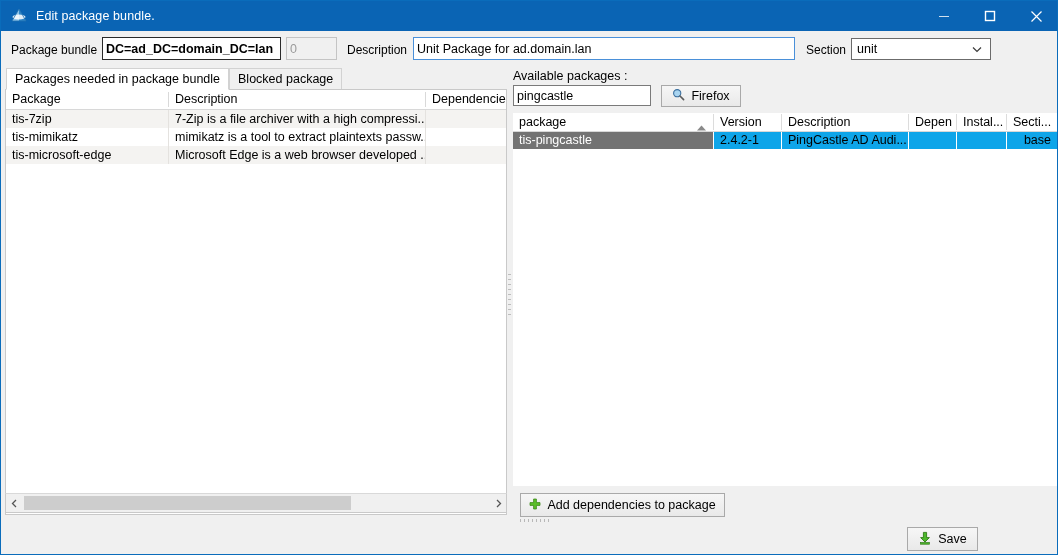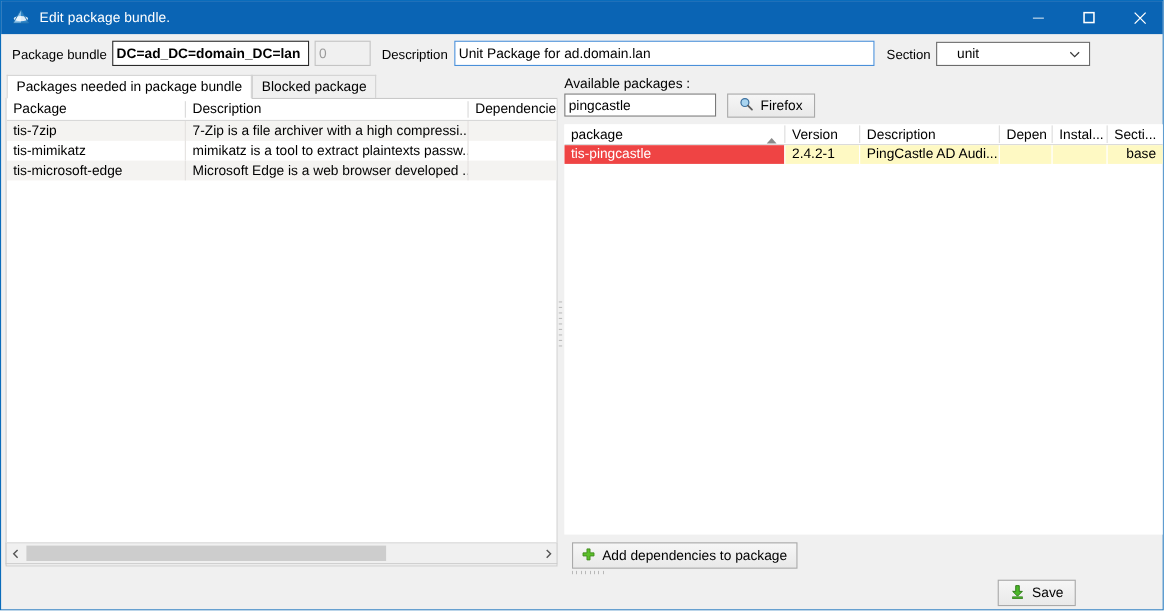--- a/index.html
+++ b/index.html
@@ -95,21 +95,21 @@
     border: 1px solid #c4c4c4;
     color: #9b9b9b;
   }
   .combo {
     position: absolute;
     box-sizing: border-box;
     background: #ffffff;
     border: 1px solid #6b6b6b;
     display: flex;
     align-items: center;
-    padding-left: 18px;
+    padding-left: 5px;
     font-size: 12.5px;
   }
   .combo .chev {
     position: absolute;
     right: 8px;
     top: 50%;
     transform: translateY(-50%);
   }
 
   
@@ -332,23 +332,23 @@
     position: absolute;
     top: 0;
     height: 17px;
     line-height: 17px;
     font-size: 12.5px;
     padding-left: 6px;
     box-sizing: border-box;
     white-space: nowrap;
     overflow: hidden;
   }
-  .rg-row.selected .rg-cell { background: #fef9c3; }
+  .rg-row.selected .rg-cell { background: #0ea5e9; }
   .rg-row.selected .rg-cell.primary {
-    background: #ef4444;
+    background: #737373;
     color: #ffffff;
   }
   .rg-row .csep {
     position: absolute;
     top: 0;
     width: 1px;
     height: 17px;
     background: #ffffff;
   }
 

